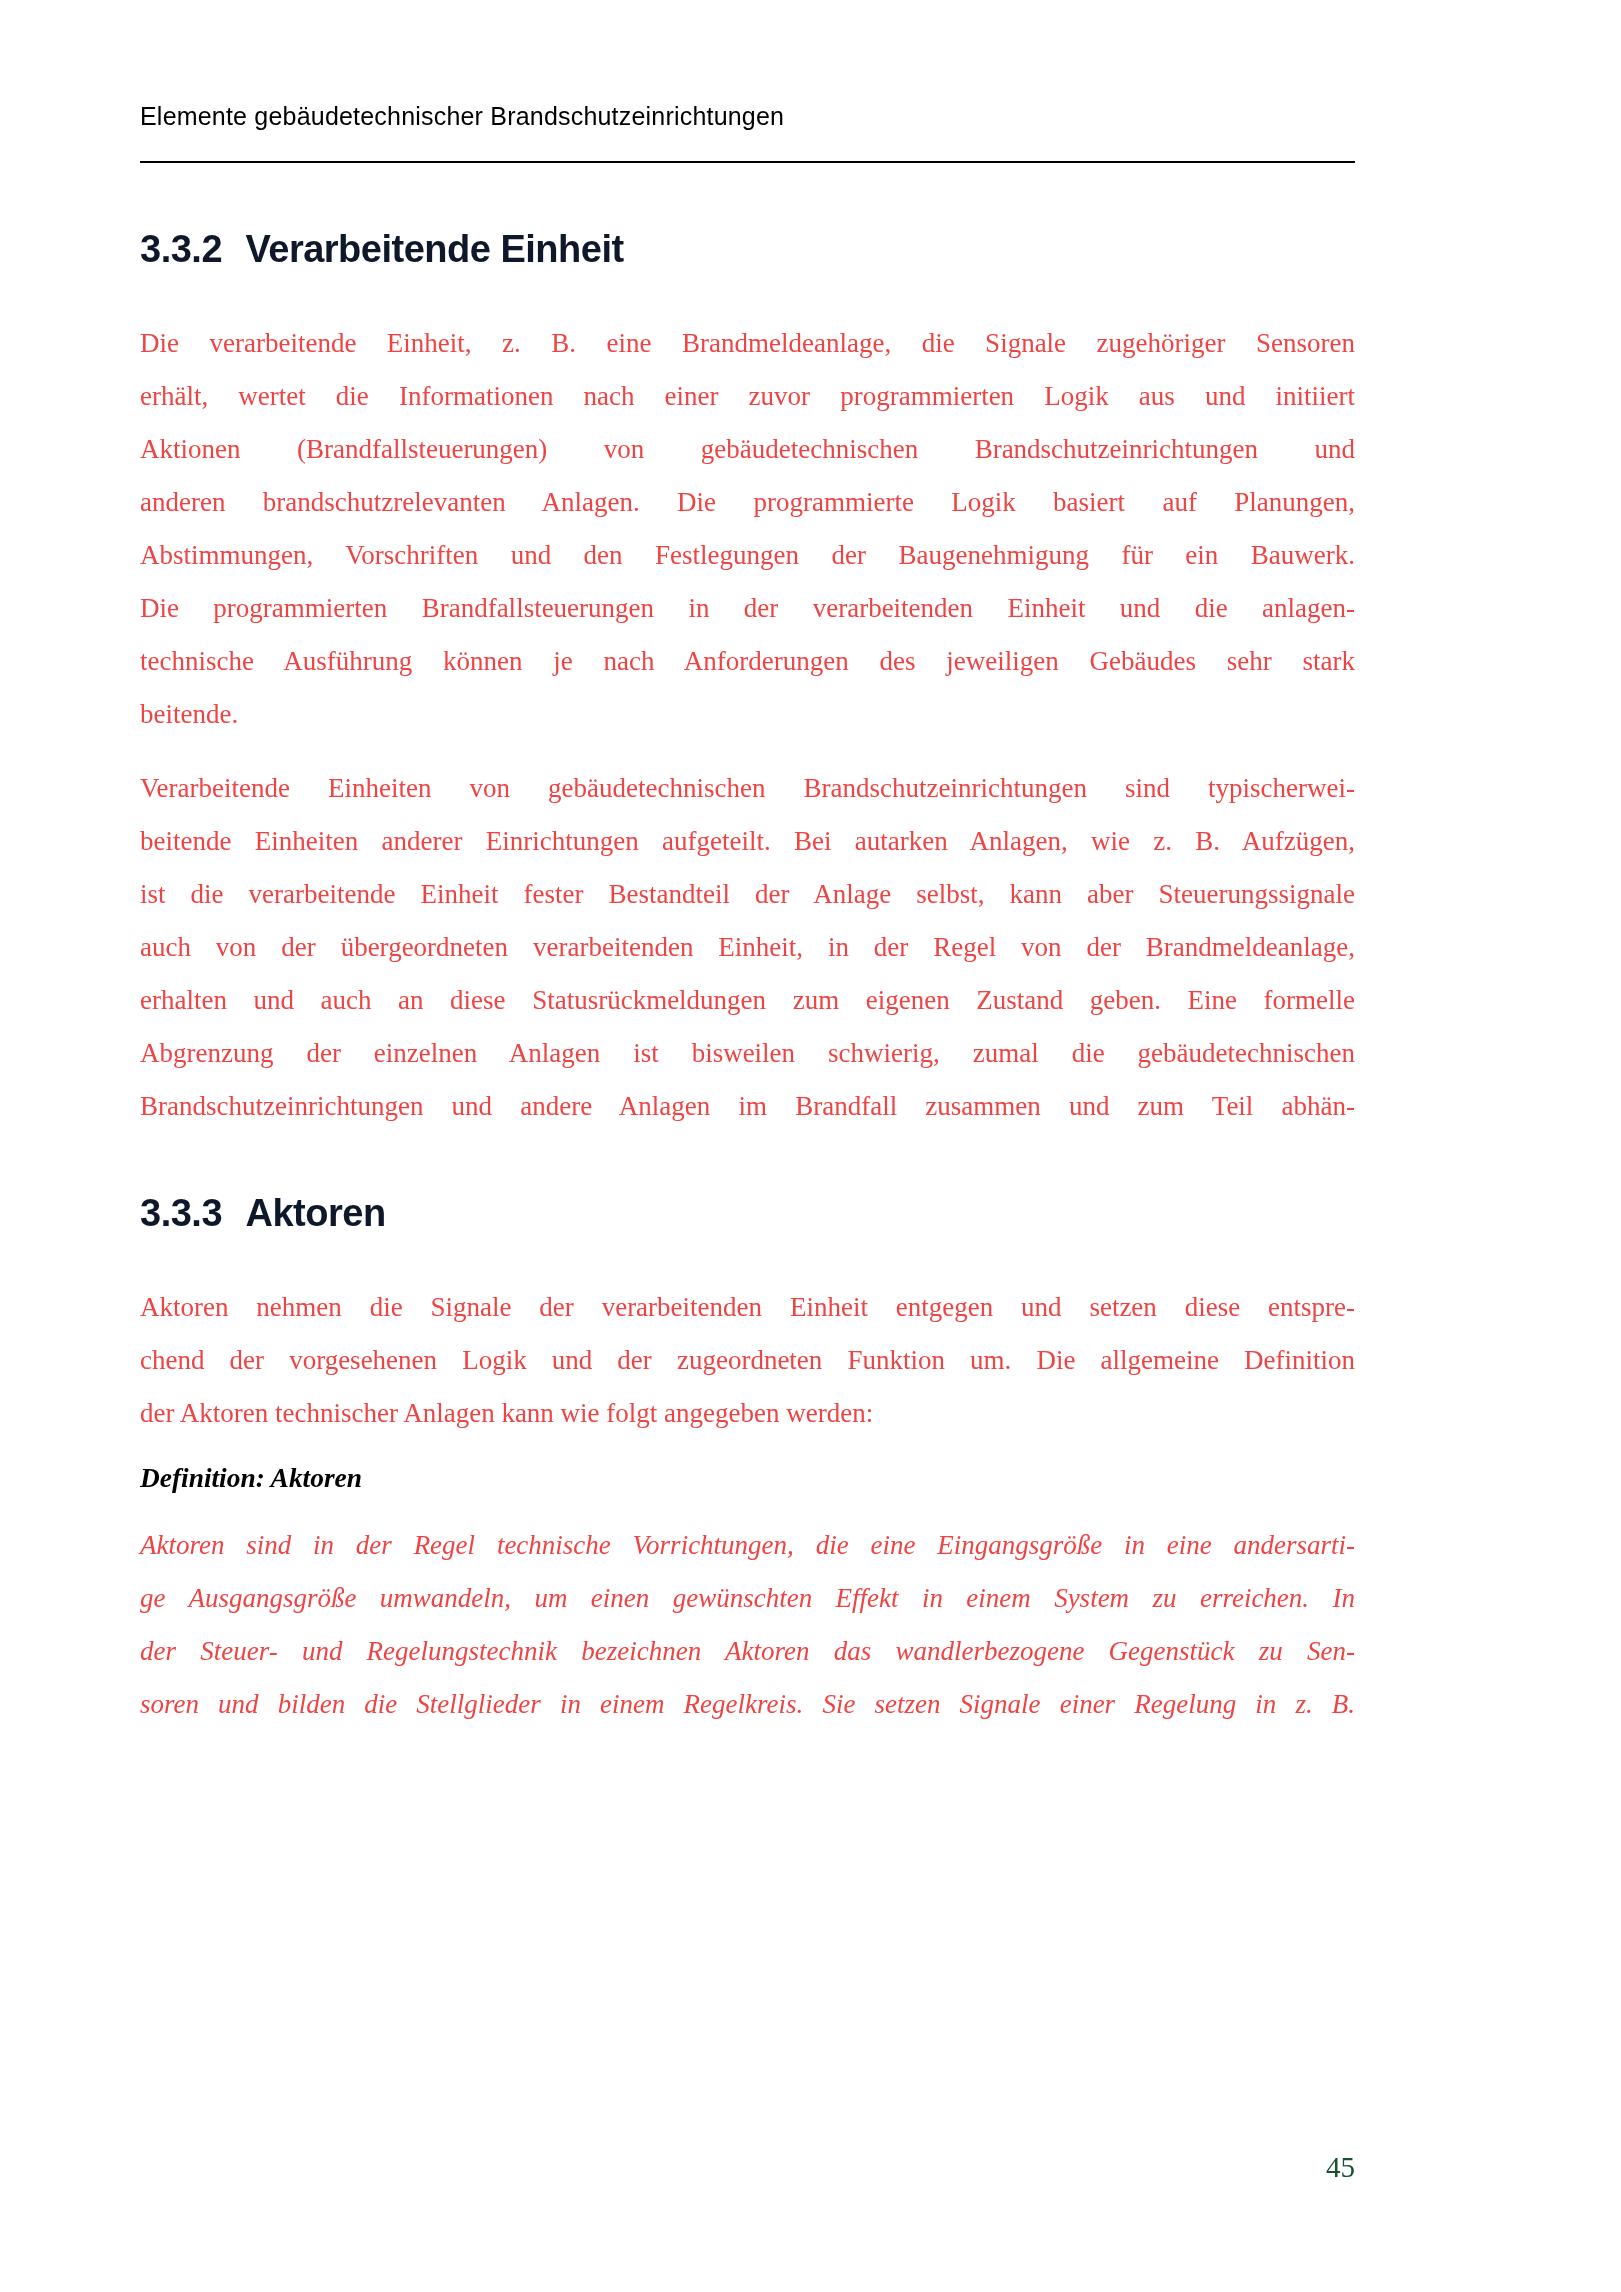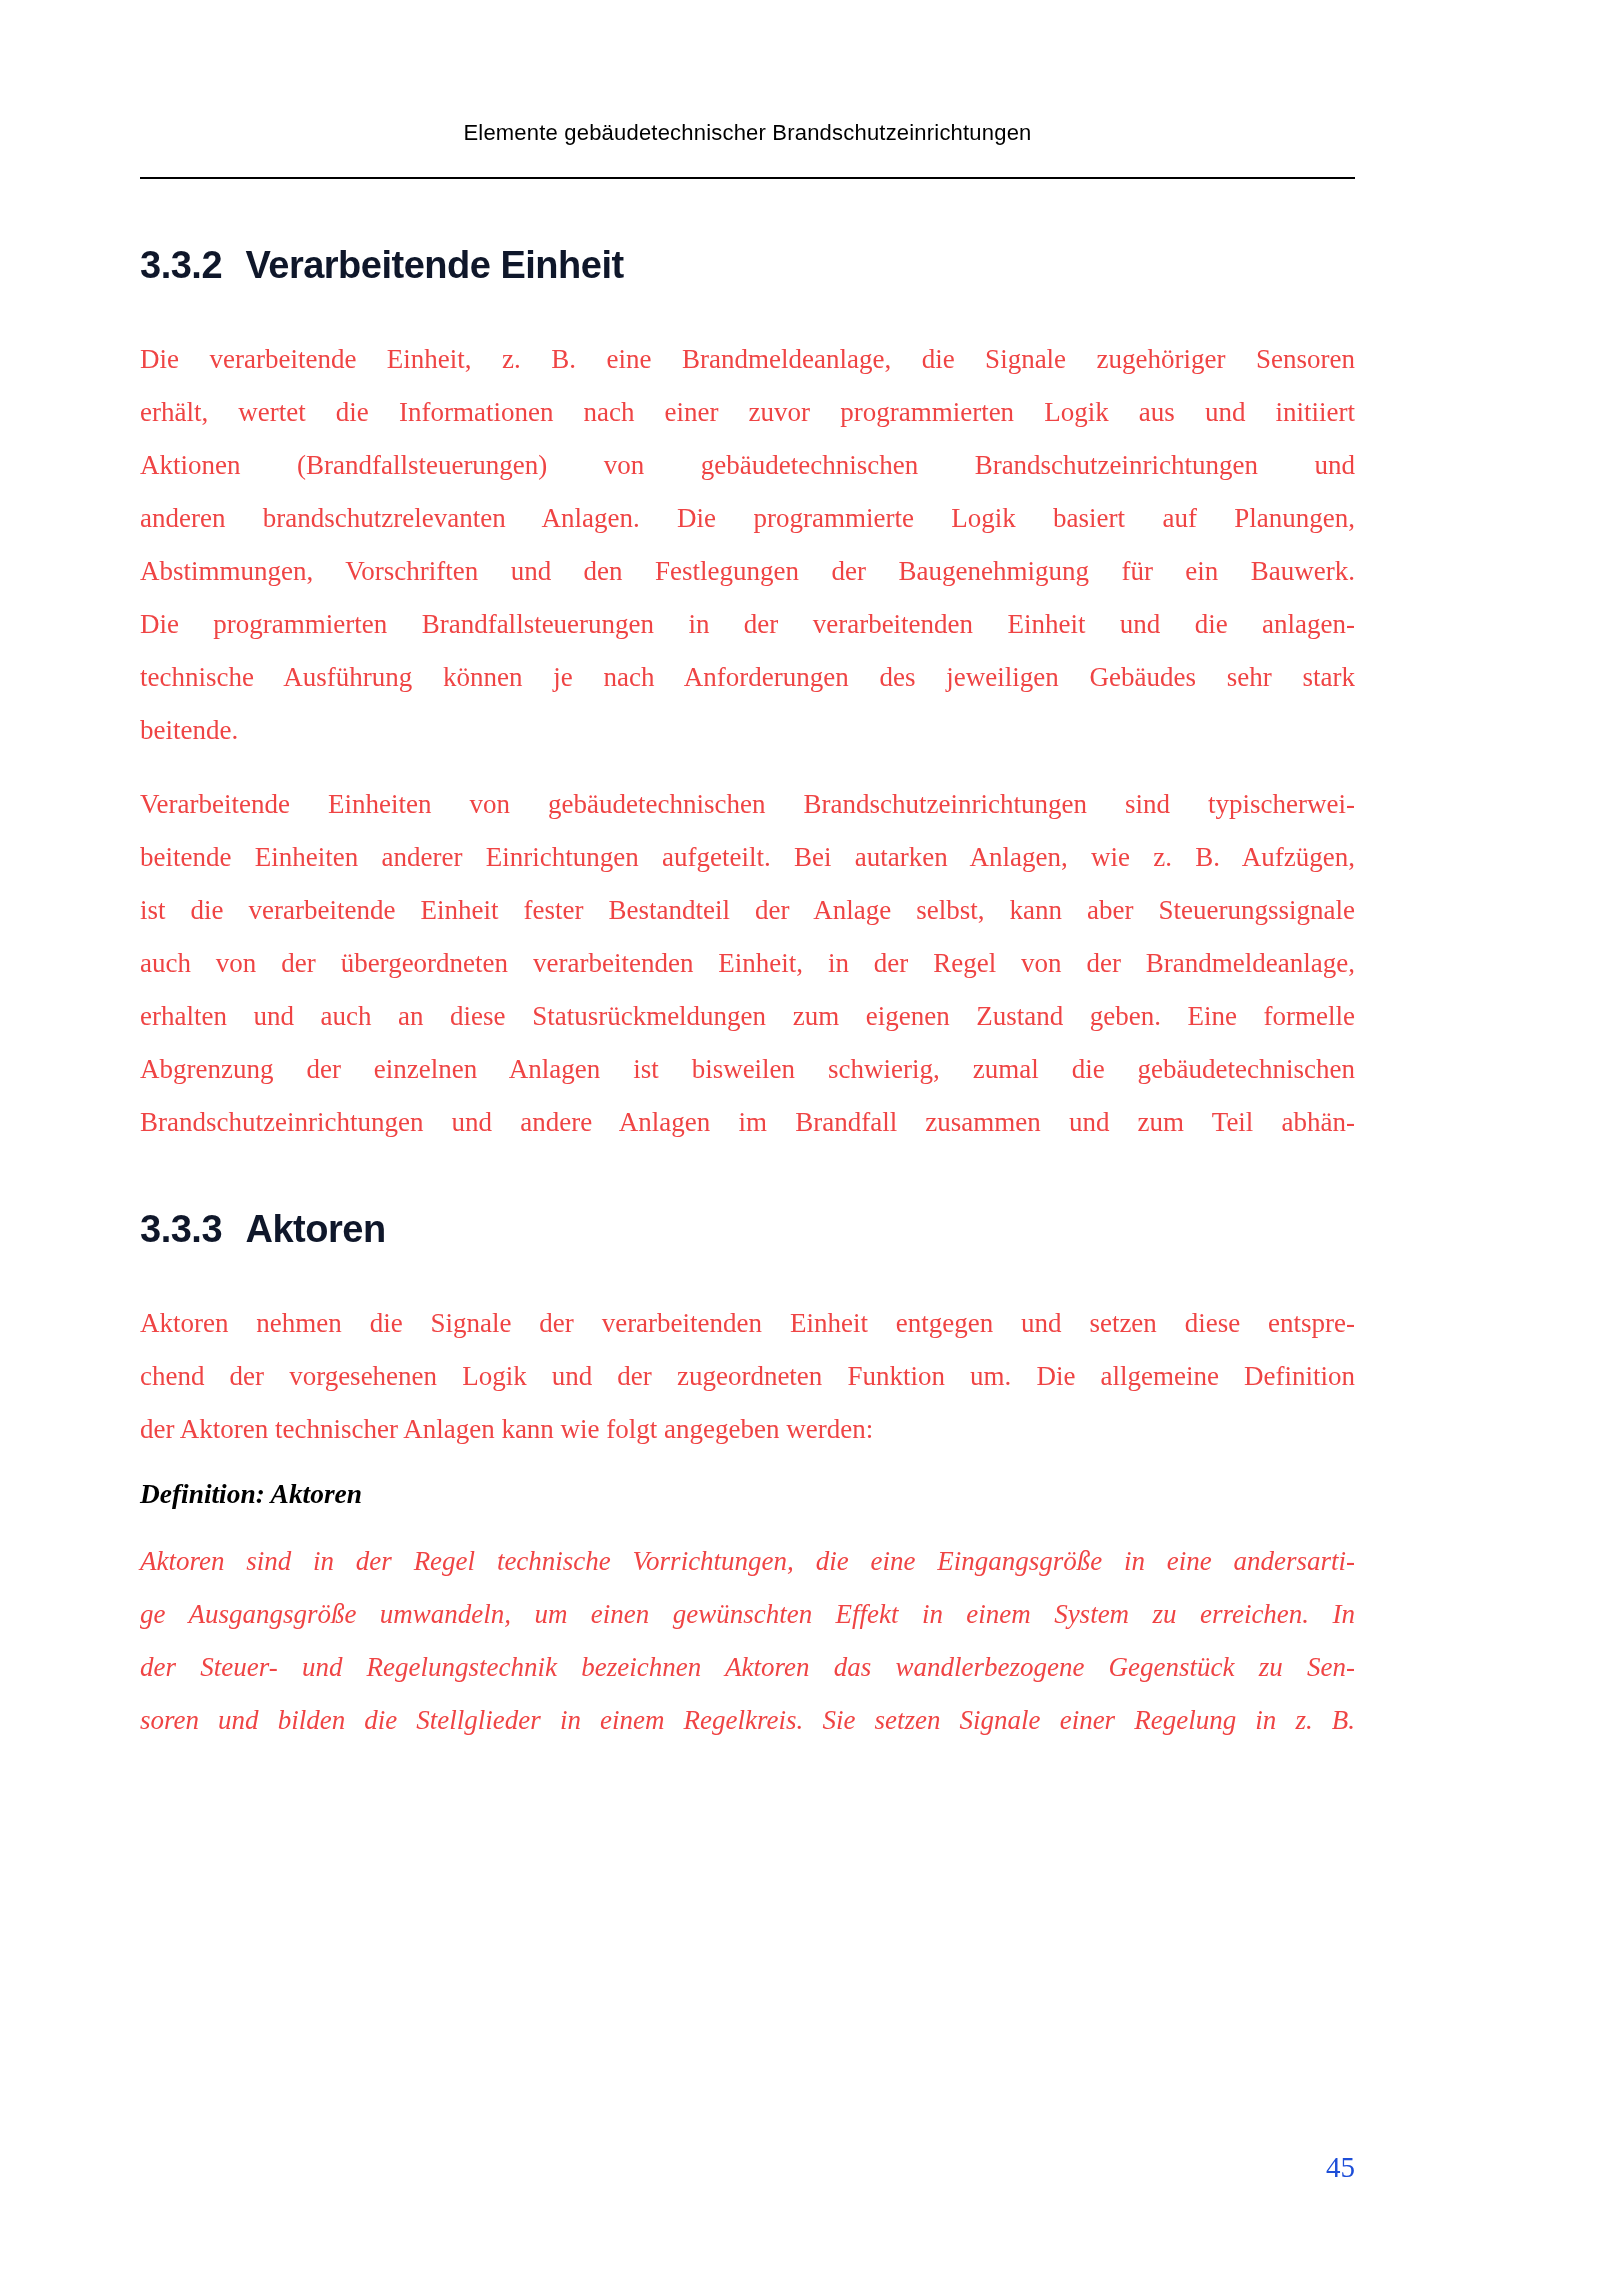--- a/index.html
+++ b/index.html
@@ -16,24 +16,24 @@
     color: #000000;
   }
   .column {
     position: absolute;
     left: 140px;
     top: 0;
     width: 1215px;
     padding-top: 96px;
   }
   .running-header {
-    margin: 16px;
-    text-align: center;
+    margin: 0;
+    text-align: left;
     font-family: "Liberation Sans", sans-serif;
-    font-size: 22px;
+    font-size: 25px;
     font-weight: 400;
     line-height: 41px;
     letter-spacing: 0.2px;
     color: #000000;
   }
   .header-rule {
     margin-top: 23.5px;
     height: 2px;
     background: #000000;
   }
@@ -83,21 +83,21 @@
     margin-right: -2px;
     line-height: 33px;
   }
   .page-number {
     position: absolute;
     top: 2148px;
     right: 266px;
     font-family: "Liberation Serif", "DejaVu Serif", serif;
     font-size: 29px;
     line-height: 39px;
-    color: #1d4ed8;
+    color: #14532d;
   }
 </style>
 </head>
 <body>
 
 <div class="page" style="background: rgb(255, 255, 255);">
   <div class="column">
     <div class="running-header">Elemente gebäudetechnischer Brandschutzeinrichtungen</div>
     <div class="header-rule" style="background: rgb(0, 0, 0);"></div>
     <div id="sections">

